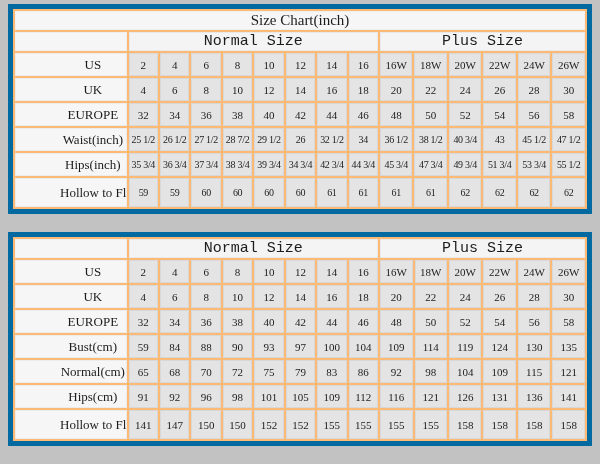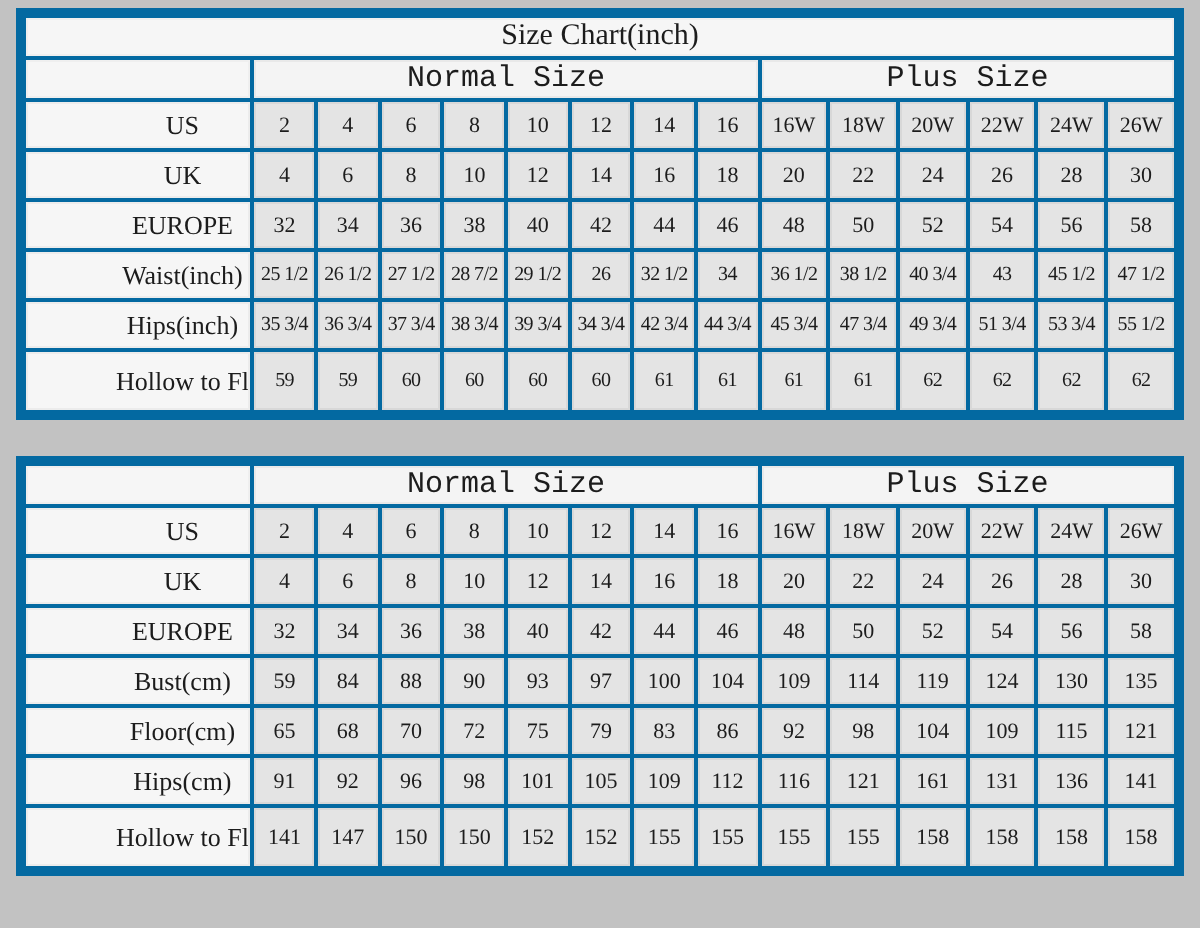--- a/index.html
+++ b/index.html
@@ -12,22 +12,22 @@
   }
   body { background: #c2c2c2; }
   .page { padding: 4px 8px 0 8px; }
   .gap { height: 18px; }
 
   table.size-table {
     border-collapse: separate;
     border-spacing: 2px;
     table-layout: fixed;
     width: 584px;
-    background: #0369a1;
-    border: 3px solid #0369a1;
+    background: #fdba74;
+    border: 5px solid #0369a1;
   }
   col.c-label { width: 110px; }
   col.c-n { width: 29px; }
   col.c-p { width: 32px; }
 
   th, td {
     padding: 0;
     text-align: center;
     vertical-align: middle;
     white-space: nowrap;
@@ -306,21 +306,21 @@
             <td class="cell">100</td>
             <td class="cell">104</td>
             <td class="cell">109</td>
             <td class="cell">114</td>
             <td class="cell">119</td>
             <td class="cell">124</td>
             <td class="cell">130</td>
             <td class="cell">135</td>
           </tr>
           <tr>
-            <th class="row-label">Floor(cm)</th>
+            <th class="row-label">Normal(cm)</th>
             <td class="cell">65</td>
             <td class="cell">68</td>
             <td class="cell">70</td>
             <td class="cell">72</td>
             <td class="cell">75</td>
             <td class="cell">79</td>
             <td class="cell">83</td>
             <td class="cell">86</td>
             <td class="cell">92</td>
             <td class="cell">98</td>
@@ -334,21 +334,21 @@
             <td class="cell">91</td>
             <td class="cell">92</td>
             <td class="cell">96</td>
             <td class="cell">98</td>
             <td class="cell">101</td>
             <td class="cell">105</td>
             <td class="cell">109</td>
             <td class="cell">112</td>
             <td class="cell">116</td>
             <td class="cell">121</td>
-            <td class="cell">161</td>
+            <td class="cell">126</td>
             <td class="cell">131</td>
             <td class="cell">136</td>
             <td class="cell">141</td>
           </tr>
           <tr>
             <th class="row-label">Hollow to Floor(cm)</th>
             <td class="cell">141</td>
             <td class="cell">147</td>
             <td class="cell">150</td>
             <td class="cell">150</td>

